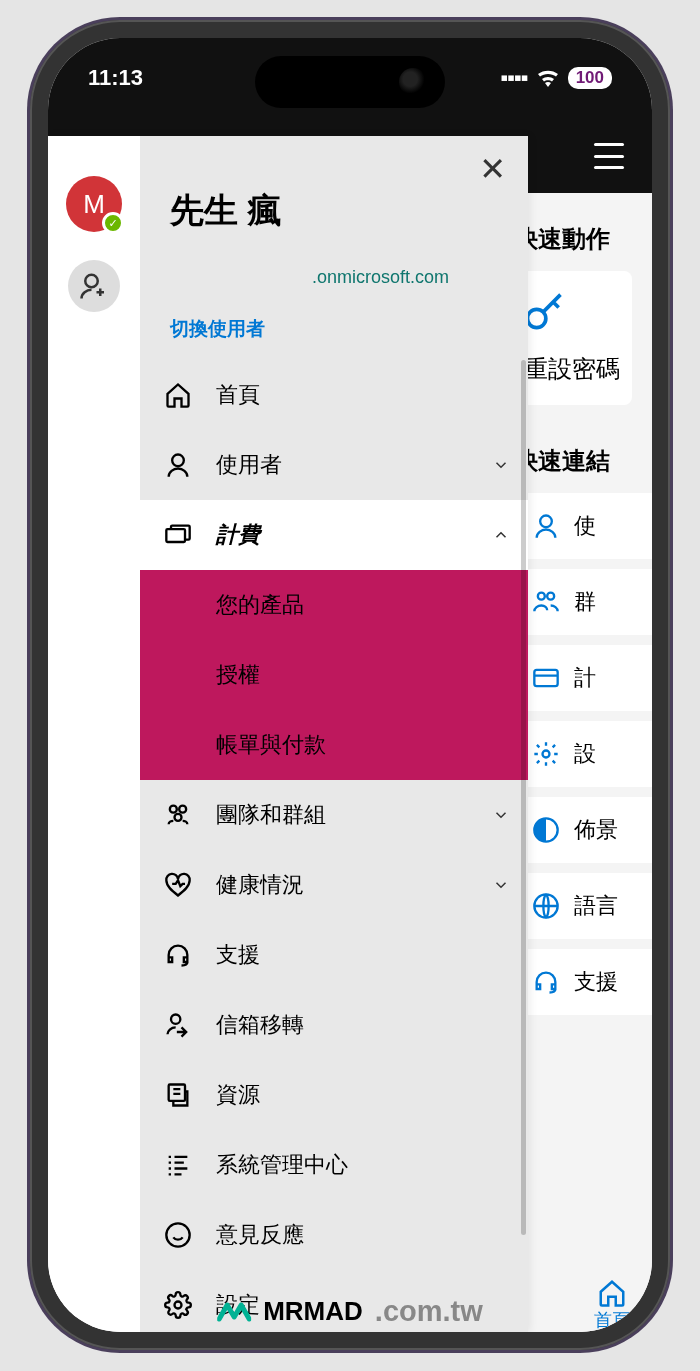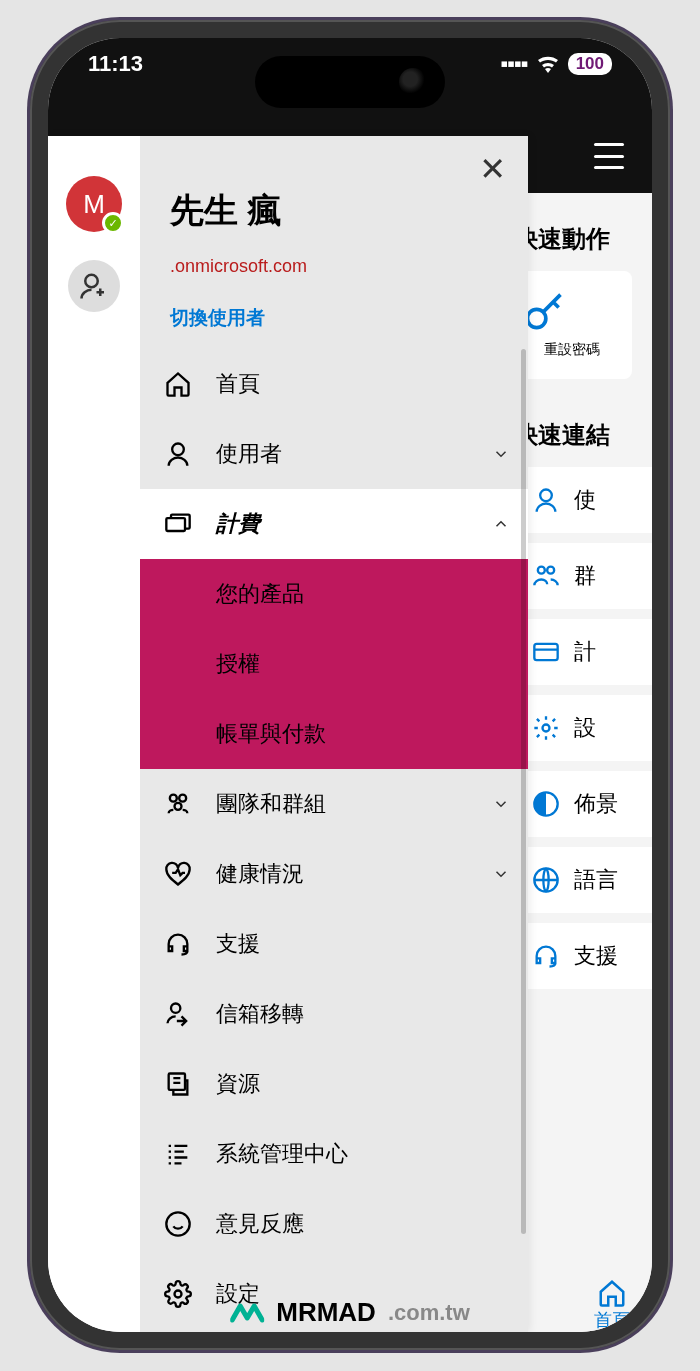--- a/index.html
+++ b/index.html
@@ -48,23 +48,23 @@
     height: 28px;
     border-radius: 50%;
     background: radial-gradient(circle at 40% 40%, #222 30%, #000 60%);
   }
   
   .statusbar {
     position: absolute;
     top: 0; left: 0; right: 0;
     height: 80px;
     display: flex;
-    align-items: flex-start;
+    align-items: center;
     justify-content: space-between;
-    padding: 13px 40px;
+    padding: 0 40px;
     color: #fff;
     font-weight: 600;
     font-size: 22px;
     z-index: 40;
   }
   .statusbar .right { display: flex; align-items: center; gap: 8px; }
   .battery {
     background: #fff;
     color: #701a75;
     border-radius: 10px;
@@ -133,21 +133,21 @@
   .bg-card .lbl { font-size: 22px; color: #000; }
   .big-key-card {
     background: #fff;
     margin: 0 0 10px 10px;
     padding: 20px 10px;
     border-radius: 8px;
     text-align: center;
     width: 120px;
   }
   .big-key-card .ico { color: #0078d4; font-size: 40px; }
-  .big-key-card .lbl { font-size: 14px; color: #000; margin-top: 6px; }
+  .big-key-card .lbl { font-size: 24px; color: #000; margin-top: 18px; }
 
   .bottom-home {
     position: absolute;
     bottom: 0; right: 0;
     width: 80px;
     text-align: center;
     color: #0078d4;
     font-size: 18px;
     z-index: 3;
   }
@@ -228,23 +228,24 @@
     cursor: pointer;
     font-weight: 300;
   }
   .user-name {
     font-size: 34px;
     font-weight: 700;
     color: #000;
     margin-top: 30px;
   }
   .user-domain {
-    color: #b91c1c;
+    color: #0f766e;
     font-size: 18px;
-    margin-top: 22px;
+    text-align: right;
+    margin-top: 33px;
     padding-right: 55px;
   }
   .switch-user {
     color: #0078d4;
     font-size: 19px;
     font-weight: 600;
     margin-top: 28px;
   }
 
   .nav {
@@ -303,21 +304,21 @@
     font-weight: 700;
     font-size: 26px;
     color: #000;
     white-space: nowrap;
   }
   .watermark .logo {
     color: #00b294;
     font-size: 30px;
     font-weight: 900;
   }
-  .watermark .tld { color: #888; font-size: 22px; font-weight: 600; }
+  .watermark .tld { color: #888; font-size: 29px; font-weight: 600; }
 
   svg { display: block; }
 </style>
 </head>
 <body>
 
 <div class="device">
   <div class="screen">
     <div class="island"></div>
 

